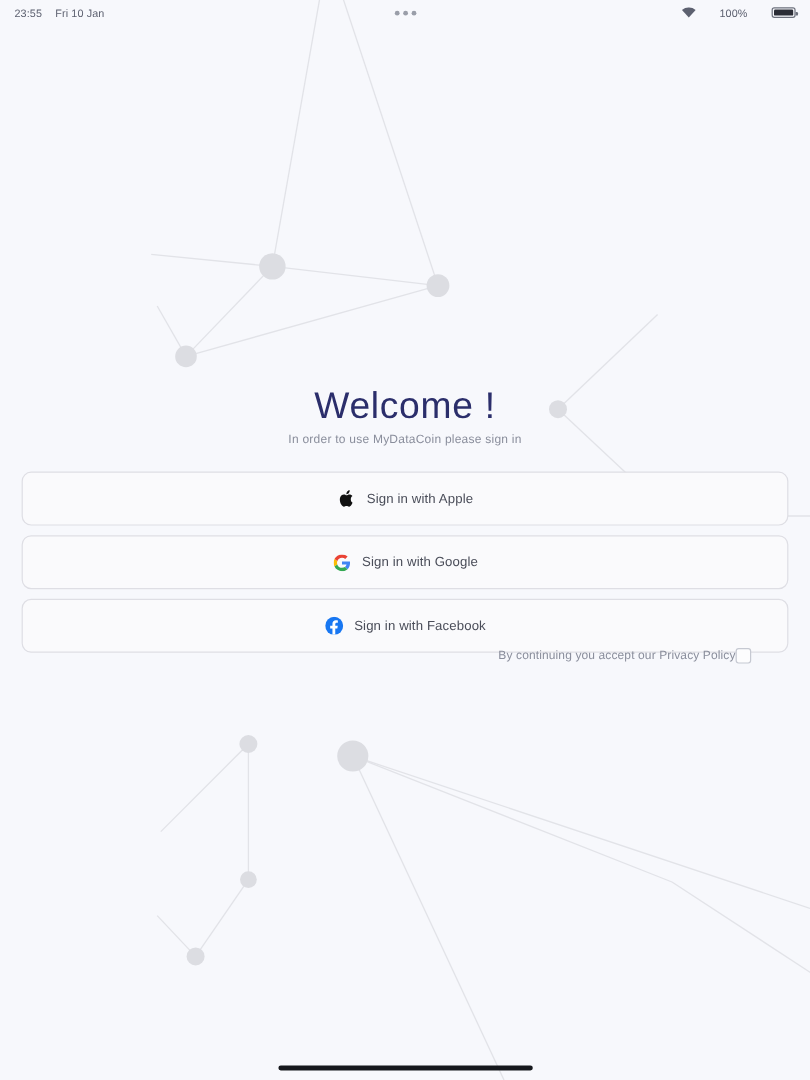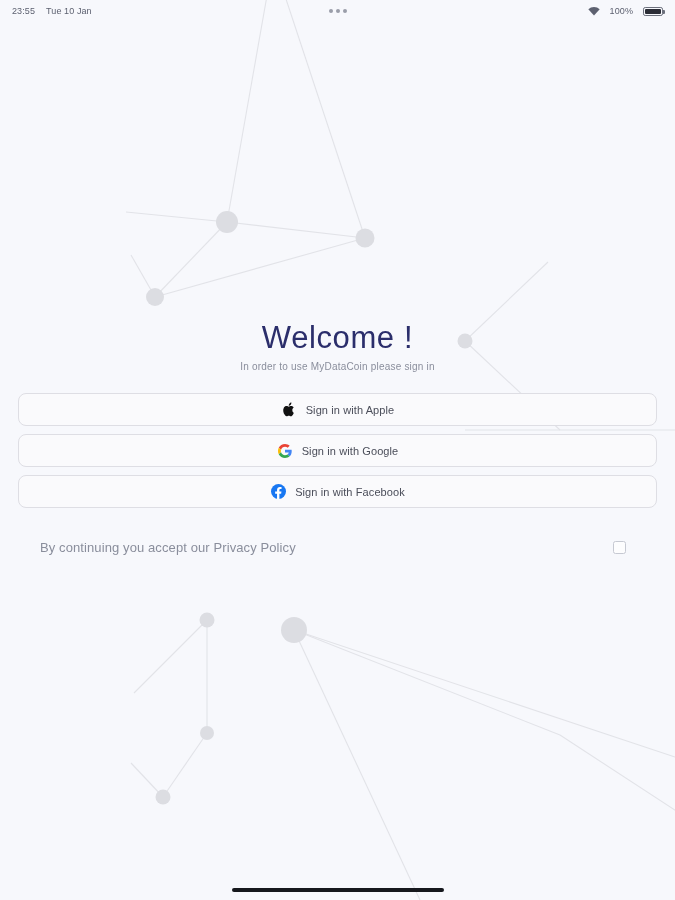--- a/index.html
+++ b/index.html
@@ -37,21 +37,21 @@
     position:absolute; left:0; right:0;
     display:flex; justify-content:center; align-items:center;
     pointer-events:none;
   }
   .dots { display:flex; gap:3px; }
   .dots i {
     width:4px; height:4px; border-radius:50%;
     background:#9a9ea9; display:block;
   }
   .sb-right {
-    margin-left:auto; display:flex; align-items:center; gap:10px;
+    margin-left:auto; display:flex; align-items:flex-start; gap:20px;
   }
   .wifi { display:block; }
   .batt {
     position:relative; width:20px; height:9px;
     border:1px solid #6c707c; border-radius:2.2px;
     padding:1px;
   }
   .batt::after {
     content:""; position:absolute; right:-3px; top:2.5px;
     width:1.6px; height:3.5px; border-radius:0 1px 1px 0;
@@ -74,39 +74,39 @@
     position:absolute; top:361px; left:0; right:0;
     text-align:center;
     font-size:10px; color:#8a8e9c; letter-spacing:.2px;
   }
 
   .btns { position:absolute; top:393px; left:18px; right:18px; }
   .signin-btn {
     position:relative;
     display:flex; align-items:center; justify-content:center;
     gap:9px;
-    height:33px; width:100%;
+    height:45px; width:100%;
     margin-bottom:8px;
     background:#FAFAFC;
     border:1px solid #DEDEE4;
     border-radius:8px;
     font-size:11px; color:#4a4d59;
     cursor:pointer;
     letter-spacing:.1px;
   }
   .signin-btn:last-child { margin-bottom:0; }
   .signin-btn .glyph { display:flex; align-items:center; justify-content:center; width:16px; height:16px; }
 
   .policy-row {
     position:absolute; top:540px; left:18px; right:18px;
     display:flex; align-items:center;
   }
   .policy-text {
-    flex:1; text-align:left;
-    font-size:13px; color:#8a8e9c; letter-spacing:.1px;
+    flex:1; text-align:right;
+    font-size:10px; color:#8a8e9c; letter-spacing:.1px;
     padding-left:22px;
   }
   .checkbox {
     width:13px; height:13px;
     border:1.6px solid #c6c9d2;
     border-radius:2.5px;
     background:#FDFDFE;
     cursor:pointer;
     flex:0 0 auto;
     margin-right:31px;
@@ -155,21 +155,21 @@
         <circle cx="207" cy="620" r="7.5"></circle>
         <circle cx="207" cy="733" r="7"></circle>
         <circle cx="163" cy="797" r="7.5"></circle>
         <circle cx="294" cy="630" r="13"></circle>
       </g>
   </svg>
 
   <div class="statusbar">
     <div class="sb-left">
       <span>23:55</span>
-      <span>Tue 10 Jan</span>
+      <span>Fri 10 Jan</span>
     </div>
     <div class="sb-center">
       <span class="dots">
         <i></i>
         <i></i>
         <i></i>
       </span>
     </div>
     <div class="sb-right">
       <svg class="wifi" width="12" height="9" viewBox="0 0 12 9">

